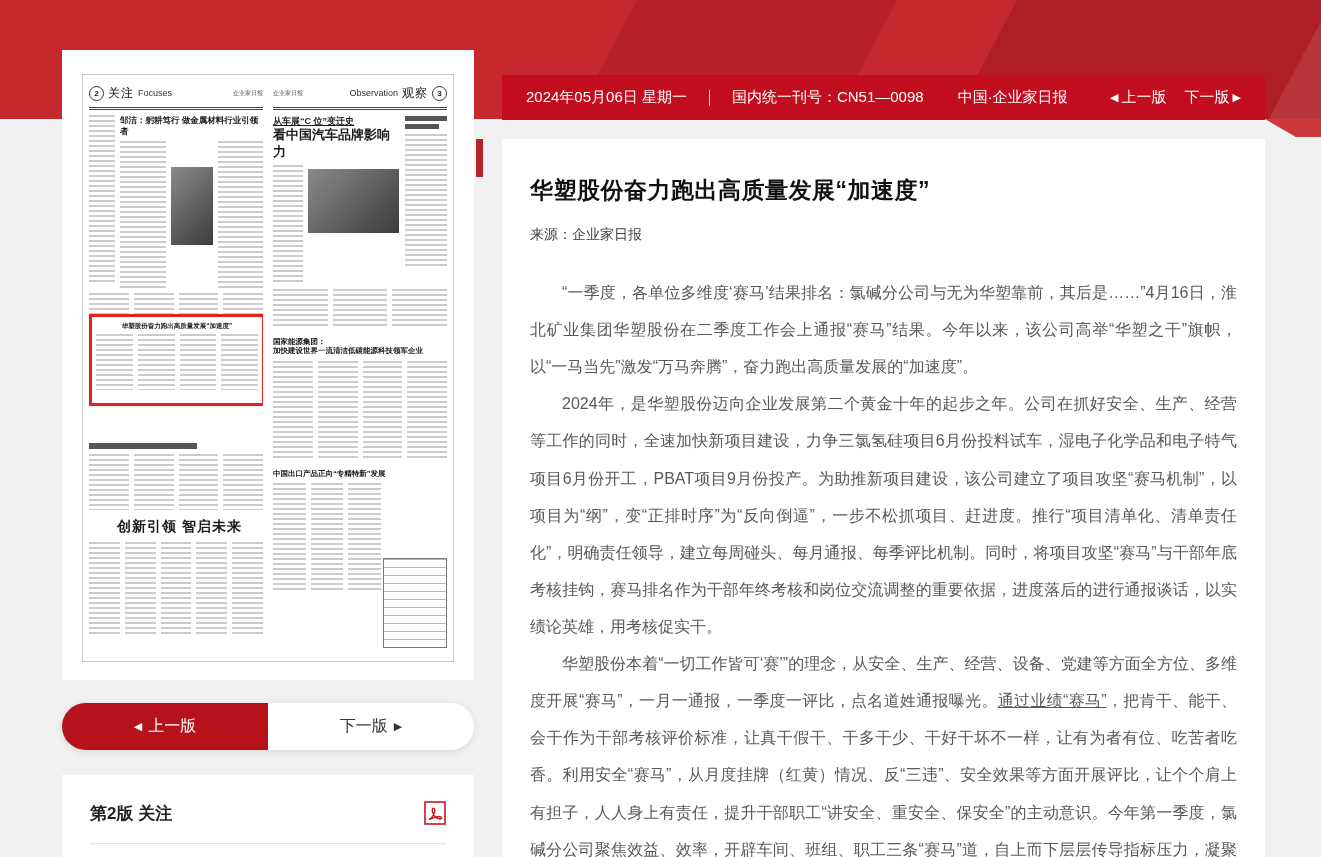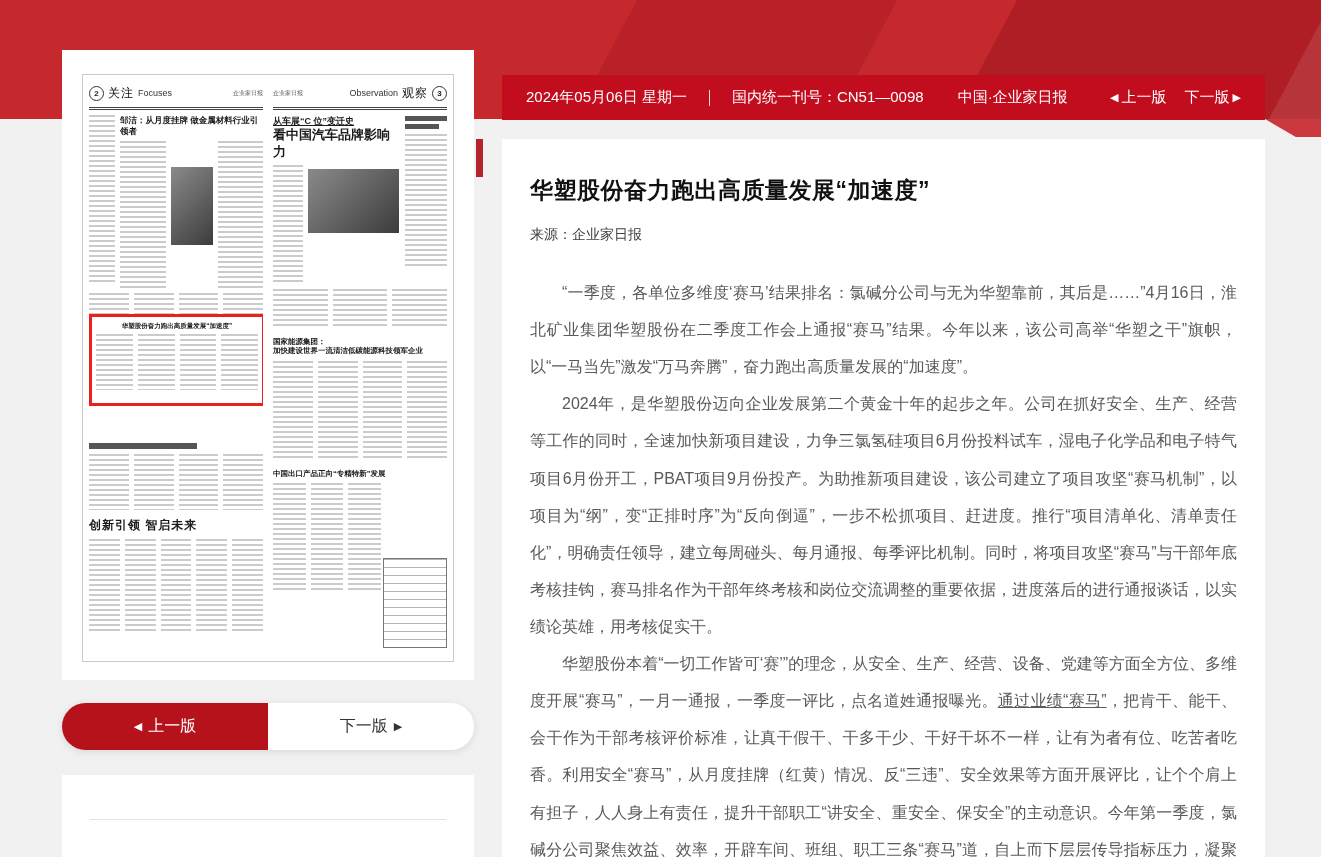--- a/index.html
+++ b/index.html
@@ -105,21 +105,21 @@
       <div class="np-page">
         <div class="np-head">
           <span class="np-circle">2</span>
           <span class="np-sec-cn">关注</span>
           <span class="np-sec-en">Focuses</span>
           <span class="np-mast">企业家日报</span>
         </div>
         <div style="display:flex;gap:5px;margin-top:5px;">
           <div class="tbars" style="width:26px;height:170px;"></div>
           <div style="flex:1;">
-            <div class="np-h1" style="font-size:8.5px;">邹洁：从月度挂牌  做金属材料行业引领者</div>
+            <div class="np-h1" style="font-size:8.5px;">邹洁：躬耕笃行  做金属材料行业引领者</div>
             <div style="display:flex;gap:5px;margin-top:5px;height:148px;">
               <div class="tbars" style="flex:1;"></div>
               <div class="photo" style="width:42px;height:78px;margin-top:26px;"></div>
               <div class="tbars" style="flex:1;"></div>
             </div>
           </div>
         </div>
         <div class="tcols" style="height:48px;margin-top:4px;">
           <div class="tbars"></div>
           <div class="tbars"></div>
@@ -138,21 +138,21 @@
         </div>
 
         <div style="margin-top:102px;">
           <div class="darkbar" style="width:62%;"></div>
           <div class="tcols" style="height:56px;margin-top:5px;">
             <div class="tbars"></div>
             <div class="tbars"></div>
             <div class="tbars"></div>
             <div class="tbars"></div>
           </div>
-          <div class="np-h1" style="font-size:12px;margin-top:8px;letter-spacing:1px;">创新引领 智启未来</div>
+          <div class="np-h1" style="font-size:14px;margin-top:8px;letter-spacing:1px;margin-left:28px;">创新引领 智启未来</div>
           <div class="tcols" style="height:92px;margin-top:6px;">
             <div class="tbars"></div>
             <div class="tbars"></div>
             <div class="tbars"></div>
             <div class="tbars"></div>
             <div class="tbars"></div>
           </div>
         </div>
       </div>
 
@@ -211,20 +211,29 @@
       <span class="arr">◀</span>
       <span>上一版</span>
     </div>
     <div class="half next">
       <span>下一版</span>
       <span class="arr">▶</span>
     </div>
   </div>
 
   <div class="section-card">
+    <div class="section-row">
+      <span class="section-title">第2版 关注</span>
+      <span class="pdf-btn">
+        <svg width="22" height="24" viewBox="0 0 22 24">
+          <rect x="1" y="1" width="20" height="22" fill="#fff" stroke="#c5181f" stroke-width="1.6"></rect>
+          <path d="M5 18.5c2.2-.9 4.4-4 5.4-7 .8-2.5.4-4.2-.9-4.2s-1.7 2-.6 4.7c1 2.5 3.4 5.2 6.3 5.8 2.2.5 3-.7 1.9-1.6-1-.9-3.9-.7-6 .1-2 .7-4.6 2-6.1 2.2z" fill="none" stroke="#c5181f" stroke-width="1.4" stroke-linecap="round"></path>
+        </svg>
+      </span>
+    </div>
     <div class="section-div"></div>
   </div>
 
   <div class="article-card">
     <div class="article-title">华塑股份奋力跑出高质量发展“加速度”</div>
     <div class="article-source">来源：企业家日报</div>
     <div class="article-body">
       <p>“一季度，各单位多维度‘赛马’结果排名：氯碱分公司与无为华塑靠前，其后是……”4月16日，淮北矿业集团华塑股份在二季度工作会上通报“赛马”结果。今年以来，该公司高举“华塑之干”旗帜，以“一马当先”激发“万马奔腾”，奋力跑出高质量发展的“加速度”。</p>
       <p>2024年，是华塑股份迈向企业发展第二个黄金十年的起步之年。公司在抓好安全、生产、经营等工作的同时，全速加快新项目建设，力争三氯氢硅项目6月份投料试车，湿电子化学品和电子特气项目6月份开工，PBAT项目9月份投产。为助推新项目建设，该公司建立了项目攻坚“赛马机制”，以项目为“纲”，变“正排时序”为“反向倒逼”，一步不松抓项目、赶进度。推行“项目清单化、清单责任化”，明确责任领导，建立每周碰头、每月通报、每季评比机制。同时，将项目攻坚“赛马”与干部年底考核挂钩，赛马排名作为干部年终考核和岗位交流调整的重要依据，进度落后的进行通报谈话，以实绩论英雄，用考核促实干。</p>
       <p><span>华塑股份本着“一切工作皆可‘赛’”的理念，从安全、生产、经营、设备、党建等方面全方位、多维度开展“赛马”，一月一通报，一季度一评比，点名道姓通报曝光。</span><span class="article-link">通过业绩“赛马”</span><span>，把肯干、能干、会干作为干部考核评价标准，让真干假干、干多干少、干好干坏不一样，让有为者有位、吃苦者吃香。利用安全“赛马”，从月度挂牌（红黄）情况、反“三违”、安全效果等方面开展评比，让个个肩上有担子，人人身上有责任，提升干部职工“讲安全、重安全、保安全”的主动意识。今年第一季度，氯碱分公司聚焦效益、效率，开辟车间、班组、职工三条“赛马”道，自上而下层层传导指标压力，凝聚共克时艰勠力同行的合力，分公司各项工作均走在华塑股份前列。</span></p>

